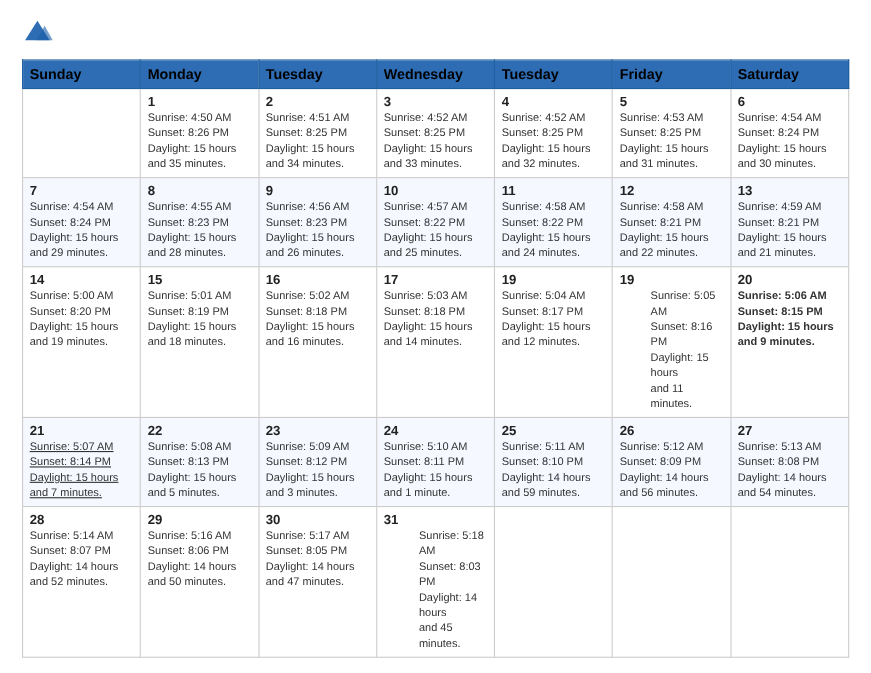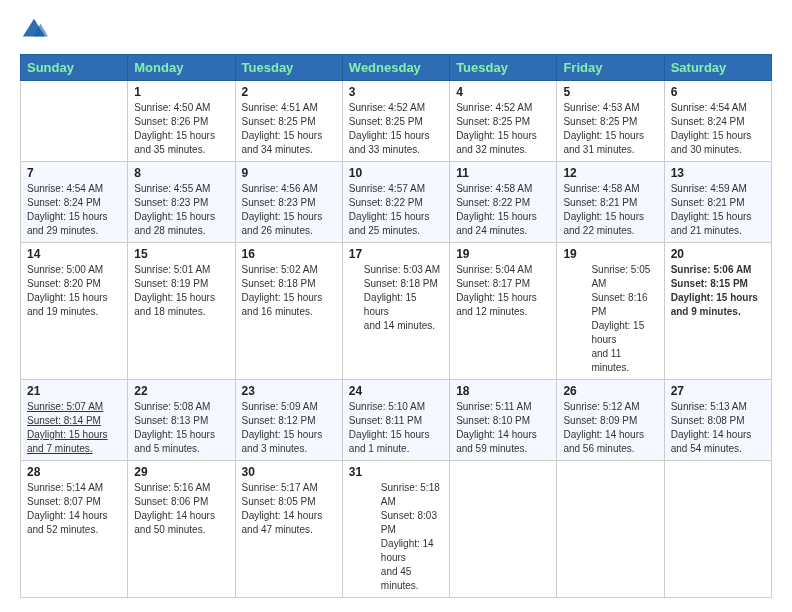--- a/index.html
+++ b/index.html
@@ -51,21 +51,21 @@
       color: #555;
       margin-top: 2px;
     }
     .calendar-table {
       width: 100%;
       border-collapse: collapse;
       border: 1px solid #ccc;
     }
     .calendar-table th {
       background: #2e6db4;
-      color: #86efac;
+      color: #000000;
       text-align: left;
       padding: 5px 6px;
       font-size: 13px;
       font-weight: bold;
       border: 1px solid #2060a0;
     }
     .calendar-table td {
       vertical-align: top;
       border: 1px solid #ccc;
       padding: 4px 6px;
@@ -242,21 +242,21 @@
           </td>
           <td>
             <span class="day-number">16</span>
             <div class="day-info" style="white-space: pre-line;">Sunrise: 5:02 AM
 Sunset: 8:18 PM
 Daylight: 15 hours
 and 16 minutes.</div>
           </td>
           <td>
             <span class="day-number">17</span>
-            <div class="day-info" style="white-space: pre-line; margin-left: 15px;">Sunrise: 5:03 AM
+            <div class="day-info" style="white-space: pre-line;">Sunrise: 5:03 AM
 Sunset: 8:18 PM
 Daylight: 15 hours
 and 14 minutes.</div>
           </td>
           <td>
             <span class="day-number">19</span>
             <div class="day-info" style="white-space: pre-line;">Sunrise: 5:04 AM
 Sunset: 8:17 PM
 Daylight: 15 hours
 and 12 minutes.</div>
@@ -299,21 +299,21 @@
 and 3 minutes.</div>
           </td>
           <td>
             <span class="day-number">24</span>
             <div class="day-info" style="white-space: pre-line;">Sunrise: 5:10 AM
 Sunset: 8:11 PM
 Daylight: 15 hours
 and 1 minute.</div>
           </td>
           <td>
-            <span class="day-number">18</span>
+            <span class="day-number">25</span>
             <div class="day-info" style="white-space: pre-line;">Sunrise: 5:11 AM
 Sunset: 8:10 PM
 Daylight: 14 hours
 and 59 minutes.</div>
           </td>
           <td>
             <span class="day-number">26</span>
             <div class="day-info" style="white-space: pre-line;">Sunrise: 5:12 AM
 Sunset: 8:09 PM
 Daylight: 14 hours

